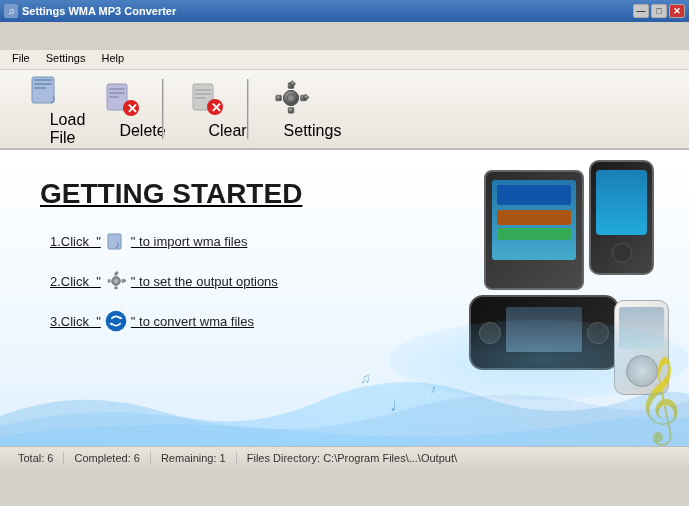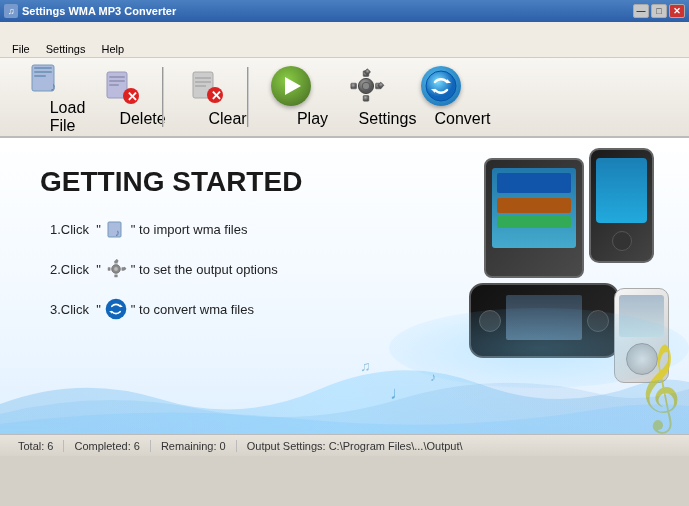--- a/index.html
+++ b/index.html
@@ -53,26 +53,27 @@
       border: 1px solid #aaa;
       border-radius: 2px;
     }
     .title-btn-min { background: #c8c8c8; color: #333; }
     .title-btn-max { background: #c8c8c8; color: #333; }
     .title-btn-close { background: #cc3333; color: white; }
 
     
     .menu-bar {
       background: #f0ece4;
-      height: 36px;
-      display: flex;
-      align-items: flex-end;
+      height: 20px;
+      display: flex;
+      align-items: flex-start;
       padding: 0 4px;
       border-bottom: 1px solid #ccc;
       font-size: 11px;
+      margin-top: 28px;
     }
     .menu-item {
       padding: 2px 8px;
       cursor: pointer;
       color: #000;
     }
 
     
     .toolbar {
       background: linear-gradient(to bottom, #f8f6f2, #e8e4dc);
@@ -170,20 +171,21 @@
       justify-content: center;
       box-shadow: 0 2px 4px rgba(0,0,0,0.3);
     }
 
     
     .main-content {
       background: linear-gradient(to bottom, #ffffff 0%, #f0f8ff 60%, #e0f0ff 100%);
       height: 296px;
       position: relative;
       overflow: hidden;
+      text-decoration: underline;
     }
 
     
     .getting-started-title {
       font-size: 28px;
       font-weight: 900;
       color: #1a1a1a;
       margin-left: 40px;
       margin-top: 28px;
       font-family: Arial Black, Arial, sans-serif;
@@ -311,26 +313,20 @@
         <line x1="7" y1="18" x2="18" y2="18" stroke="#aaa" stroke-width="1.5"></line>
         <circle cx="27" cy="27" r="8" fill="#dd2222"></circle>
         <text x="23" y="32" font-size="13" fill="white" font-weight="bold">✕</text>
       </svg>
     </div>
     <span class="toolbar-btn-label">Clear</span>
   </div>
 
   <div class="toolbar-separator"></div>
 
-  <div class="toolbar-btn">
-    <div class="play-icon-wrap">
-      <div class="play-triangle"></div>
-    </div>
-    <span class="toolbar-btn-label">Play</span>
-  </div>
 
   <div class="toolbar-btn">
     <div class="settings-icon-wrap">
       <svg class="gear-svg" viewBox="0 0 40 40">
         <defs>
           <radialGradient id="gearGrad" cx="40%" cy="35%">
             <stop offset="0%" stop-color="#aaaaaa"></stop>
             <stop offset="100%" stop-color="#555555"></stop>
           </radialGradient>
         </defs>
@@ -343,38 +339,20 @@
           <rect x="-16" y="-3" width="6" height="6" rx="1" fill="url(#gearGrad)" stroke="#444" stroke-width="0.5"></rect>
           <rect x="10" y="-3" width="6" height="6" rx="1" fill="url(#gearGrad)" stroke="#444" stroke-width="0.5"></rect>
           <rect x="-12" y="-14" width="5" height="5" rx="1" fill="url(#gearGrad)" stroke="#444" stroke-width="0.5" transform="rotate(45)"></rect>
           <rect x="8" y="-14" width="5" height="5" rx="1" fill="url(#gearGrad)" stroke="#444" stroke-width="0.5" transform="rotate(45)"></rect>
         </g>
       </svg>
     </div>
     <span class="toolbar-btn-label">Settings</span>
   </div>
 
-  <div class="toolbar-btn">
-    <div class="convert-icon-wrap">
-      <svg width="32" height="32" viewBox="0 0 32 32">
-        <defs>
-          <radialGradient id="convGrad" cx="40%" cy="35%">
-            <stop offset="0%" stop-color="#77ddff"></stop>
-            <stop offset="100%" stop-color="#1166bb"></stop>
-          </radialGradient>
-        </defs>
-        <circle cx="16" cy="16" r="15" fill="url(#convGrad)" stroke="#0055aa" stroke-width="1"></circle>
-        <path d="M10 12 A8 8 0 0 1 22 12" stroke="white" stroke-width="2.5" fill="none" stroke-linecap="round"></path>
-        <polygon points="22,9 26,13 22,13" fill="white"></polygon>
-        <path d="M22 20 A8 8 0 0 1 10 20" stroke="white" stroke-width="2.5" fill="none" stroke-linecap="round"></path>
-        <polygon points="10,23 6,19 10,19" fill="white"></polygon>
-      </svg>
-    </div>
-    <span class="toolbar-btn-label">Convert</span>
-  </div>
 </div>
 
 <div class="main-content">
 
   <div class="getting-started-title">GETTING STARTED</div>
 
   <div class="instructions">
 
     <div class="instruction-line">
       <span>1.Click &nbsp;"</span>
@@ -470,15 +448,15 @@
     </defs>
     <path d="M0 70 Q80 40 160 65 Q240 90 320 55 Q400 20 480 50 Q560 80 640 50 Q665 42 689 48 L689 100 L0 100 Z" fill="url(#waveGrad1)" opacity="0.6"></path>
     <path d="M0 80 Q100 55 200 75 Q300 95 400 65 Q500 35 600 60 Q640 70 689 55 L689 100 L0 100 Z" fill="url(#waveGrad2)" opacity="0.5"></path>
     <path d="M0 90 Q150 70 300 85 Q450 100 600 75 Q645 68 689 72 L689 100 L0 100 Z" fill="rgba(120,200,255,0.25)"></path>
   </svg>
 </div>
 
 <div class="status-bar">
   <span class="status-item">Total:  6</span>
   <span class="status-item">Completed:  6</span>
-  <span class="status-item">Remaining:  0</span>
-  <span class="status-item">Output Settings: C:\Program Files\...\Output\</span>
+  <span class="status-item">Remaining:  1</span>
+  <span class="status-item">Files Directory: C:\Program Files\...\Output\</span>
 </div>
 
 </body></html>

